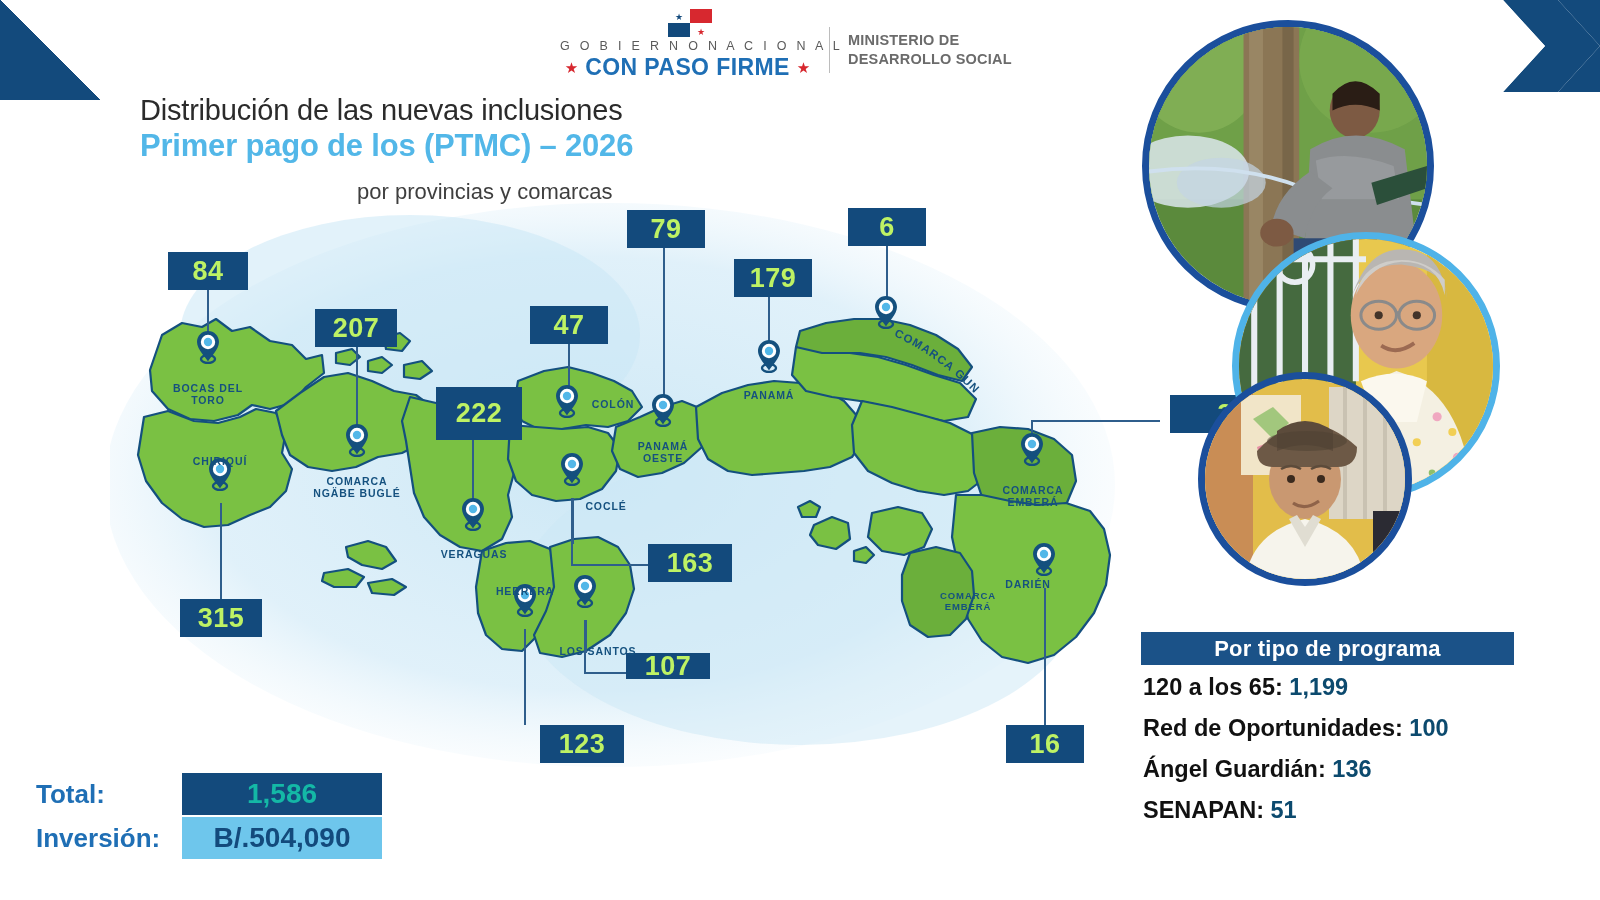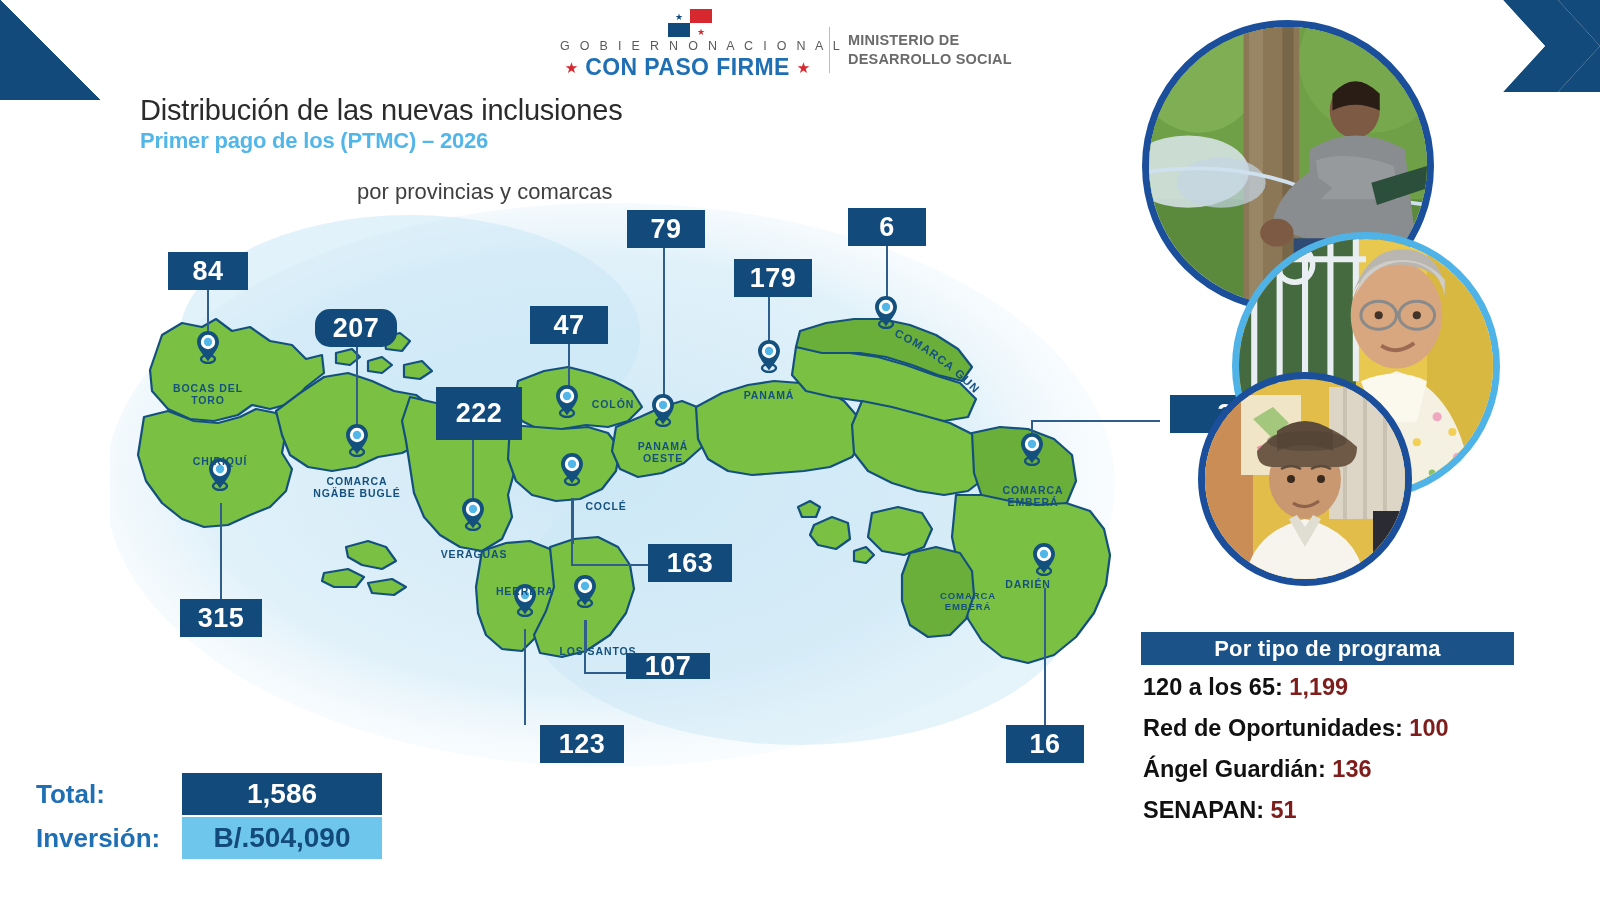--- a/index.html
+++ b/index.html
@@ -44,34 +44,34 @@
     letter-spacing: 0.2px; white-space: nowrap;
   }
 
   
   .title1 {
     position: absolute; left: 140px; top: 94px;
     font-size: 29px; color: #2b2b2b; font-weight: 400; letter-spacing: -0.2px;
   }
   .title2 {
     position: absolute; left: 140px; top: 128px;
-    font-size: 22px; color: #52b7e8; font-weight: bold; letter-spacing: -0.2px;
+    font-size: 31px; color: #52b7e8; font-weight: bold; letter-spacing: -0.2px;
   }
   .subtitle {
     position: absolute; left: 357px; top: 179px;
     font-size: 22px; color: #3f3f3f; font-weight: 400;
   }
 
   
   .map-area { position: absolute; left: 110px; top: 195px; width: 1050px; height: 590px; }
   .map-svg { position: absolute; left: 0; top: 0; }
 
   
   .vbox {
-    position: absolute; background: #134A7C; color: #ffffff;
+    position: absolute; background: #134A7C; color: #bef264;
     font-weight: bold; display: flex; align-items: center; justify-content: center;
     letter-spacing: 0.5px;
   }
   .vbox.sz-lg { font-size: 27px; }
 
   .vline { position: absolute; background: #2f5e8c; }
 
   
   .rlabel {
     position: absolute; color: #15517f; font-weight: bold;
@@ -82,32 +82,32 @@
   
   .totals { position: absolute; left: 36px; top: 772px; }
   .trow { display: flex; align-items: center; height: 44px; }
   .tlabel {
     width: 146px; text-align: left; font-size: 26px; font-weight: bold; color: #1f6fb5;
   }
   .tval {
     width: 200px; height: 42px; display: flex; align-items: center; justify-content: center;
     font-size: 28px; font-weight: bold;
   }
-  .tval.dark { background: #134A7C; color: #ffffff; }
+  .tval.dark { background: #134A7C; color: #14b8a6; }
   .tval.light { background: #6EC6EC; color: #134A7C; }
 
   
   .panel-head {
     position: absolute; left: 1141px; top: 632px; width: 373px; height: 33px;
     background: #1b5288; color: #fff; font-size: 22px; font-weight: bold;
     display: flex; align-items: center; justify-content: center; letter-spacing: 0.2px;
   }
   .plist { position: absolute; left: 1143px; top: 674px; width: 420px; }
   .prow { font-size: 23.5px; font-weight: bold; color: #111; margin-bottom: 14px; white-space: nowrap; }
-  .prow .pnum { color: #7f1d1d; text-align: center; }
+  .prow .pnum { color: #0c4a6e; text-align: center; }
 
   
   .photo { position: absolute; border-radius: 50%; overflow: hidden; }
   .photo .inner { width: 100%; height: 100%; }
   .ring1 { left: 1142px; top: 20px; width: 292px; height: 292px; border: 7px solid #1b4f9c; }
   .ring2 { left: 1232px; top: 232px; width: 268px; height: 268px; border: 7px solid #4FB3E8; }
   .ring3 { left: 1198px; top: 372px; width: 214px; height: 214px; border: 7px solid #1b4f9c; }
 </style>
 </head>
 <body>
@@ -251,21 +251,21 @@
         <div class="vbox sz-lg" style="left: 58px; top: 57px; width: 80px; height: 38px;">84</div>
         <div style="position: absolute; left: 85px; top: 135px;"><svg width="26" height="34" viewBox="0 0 26 34">
   <path d="M13 1C6.9 1 2 5.9 2 12c0 7.3 9.3 16 11 19.5C14.7 28 24 19.3 24 12 24 5.9 19.1 1 13 1z" fill="#14507e"></path>
   <circle cx="13" cy="12" r="7.2" fill="#ffffff"></circle>
   <circle cx="13" cy="12" r="4.2" fill="#52b7e8"></circle>
   <ellipse cx="13" cy="29" rx="7" ry="4" fill="none" stroke="#14507e" stroke-width="2.4"></ellipse>
 </svg></div>
         <div class="rlabel" style="left: 50px; top: 187px; width: 96px;">BOCAS DEL
 TORO</div>
         <div class="vline" style="left: 246px; top: 152px; width: 2px; height: 99px;"></div>
-        <div class="vbox sz-lg" style="left: 205px; top: 114px; width: 82px; height: 38px; border-radius: 15px;">207</div>
+        <div class="vbox sz-lg" style="left: 205px; top: 114px; width: 82px; height: 38px;">207</div>
         <div style="position: absolute; left: 234px; top: 228px;"><svg width="26" height="34" viewBox="0 0 26 34">
   <path d="M13 1C6.9 1 2 5.9 2 12c0 7.3 9.3 16 11 19.5C14.7 28 24 19.3 24 12 24 5.9 19.1 1 13 1z" fill="#14507e"></path>
   <circle cx="13" cy="12" r="7.2" fill="#ffffff"></circle>
   <circle cx="13" cy="12" r="4.2" fill="#52b7e8"></circle>
   <ellipse cx="13" cy="29" rx="7" ry="4" fill="none" stroke="#14507e" stroke-width="2.4"></ellipse>
 </svg></div>
         <div class="rlabel" style="left: 198px; top: 280px; width: 98px;">COMARCA
 NGÄBE BUGLÉ</div>
         <div class="vline" style="left: 110px; top: 308px; width: 2px; height: 96px;"></div>
         <div class="vbox sz-lg" style="left: 70px; top: 404px; width: 82px; height: 38px;">315</div>

